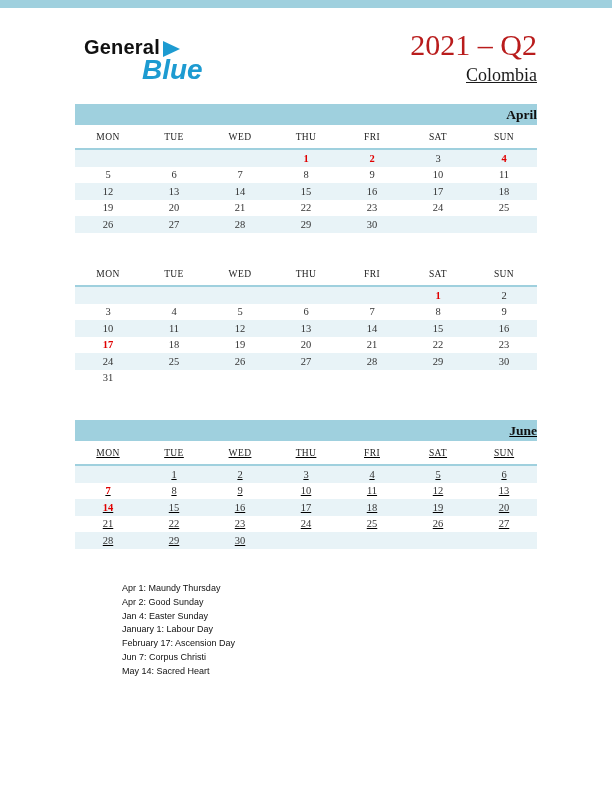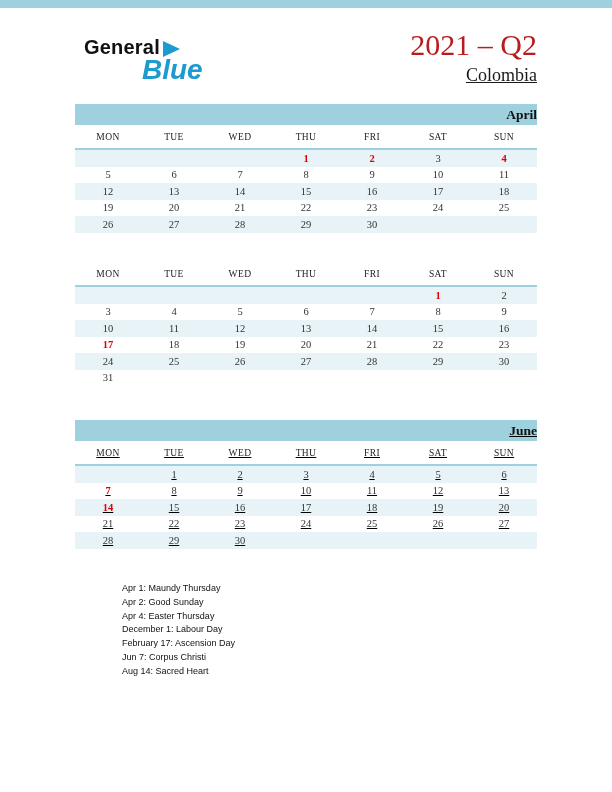--- a/index.html
+++ b/index.html
@@ -259,19 +259,19 @@
           <div class="day-cell"></div>
           <div class="day-cell"></div>
           <div class="day-cell"></div>
         </div>
       </div>
     </div>
 
   <div id="holiday-list">
       <div class="holiday-line">Apr 1: Maundy Thursday</div>
       <div class="holiday-line">Apr 2: Good Sunday</div>
-      <div class="holiday-line">Apr 4: Easter Thursday</div>
-      <div class="holiday-line">December 1: Labour Day</div>
+      <div class="holiday-line">Jan 4: Easter Sunday</div>
+      <div class="holiday-line">January 1: Labour Day</div>
       <div class="holiday-line">February 17: Ascension Day</div>
       <div class="holiday-line">Jun 7: Corpus Christi</div>
-      <div class="holiday-line">Aug 14: Sacred Heart</div>
+      <div class="holiday-line">May 14: Sacred Heart</div>
     </div>
 </div>
 
 </body></html>

